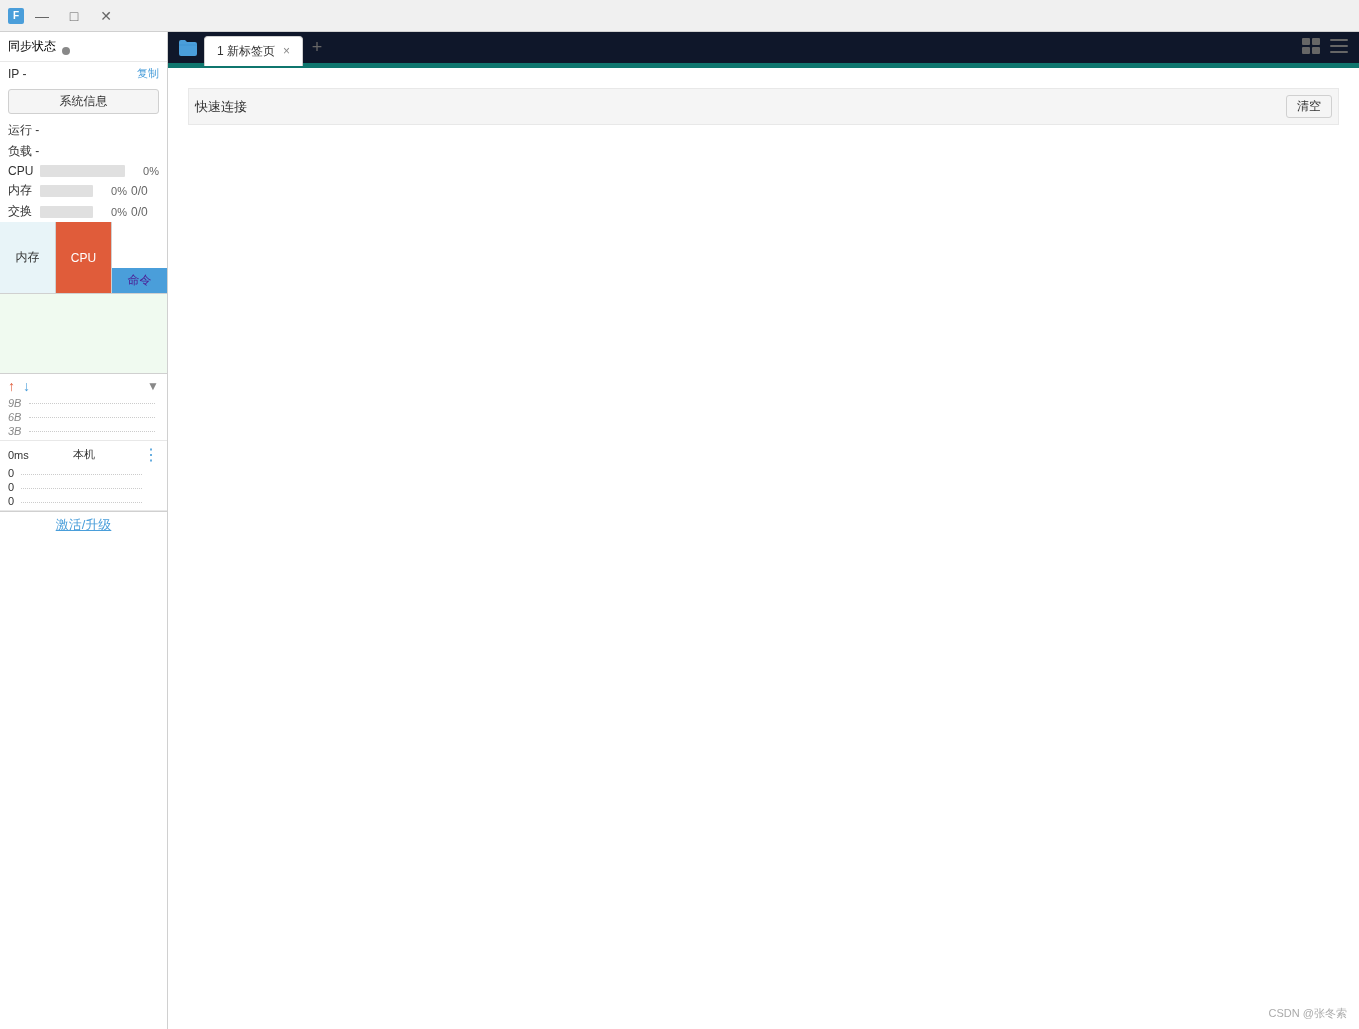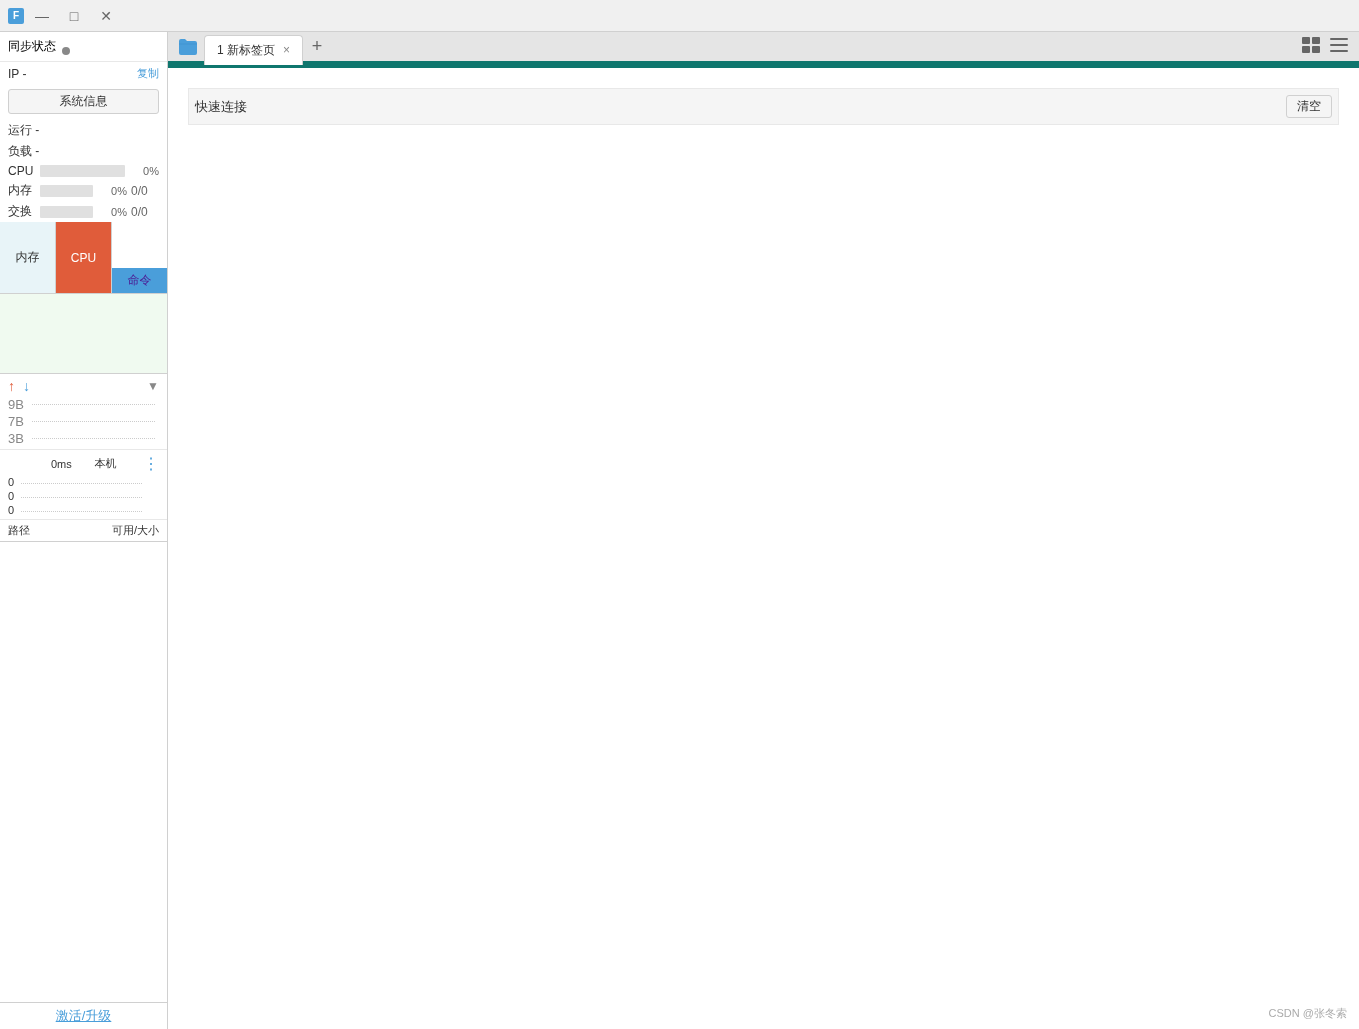--- a/index.html
+++ b/index.html
@@ -191,45 +191,46 @@
       gap: 8px;
     }
     .arrow-up { color: #e05c3a; font-size: 14px; }
     .arrow-down { color: #4a9eda; font-size: 14px; }
     .arrow-down-small { color: #888; font-size: 12px; margin-left: auto; }
 
     .net-values {
       padding: 0 8px;
     }
     .net-val-row {
-      font-size: 13px;
+      font-size: 11px;
       color: #888;
       padding: 1px 0;
       display: flex;
       align-items: center;
       gap: 4px;
+      font-style: italic;
     }
     .net-val-row .dot-line {
       flex: 1;
       border-top: 1px dotted #ccc;
       margin: 0 4px;
     }
 
     
     .ping-section {
       border-bottom: 1px solid #e8e8e8;
       padding: 2px 0;
     }
     .ping-header {
       display: flex;
       align-items: center;
       justify-content: space-between;
       padding: 2px 8px;
     }
-    .ping-label { font-size: 11px; color: #333; margin-left: 43px; }
+    .ping-label { font-size: 11px; color: #333; }
     .ping-right { font-size: 11px; color: #333; }
     .ping-vals {
       padding: 0 8px;
     }
     .ping-val-row {
       font-size: 11px;
       color: #333;
       padding: 1px 0;
     }
 
@@ -270,22 +271,22 @@
       flex: 1;
       display: flex;
       flex-direction: column;
       background: #ffffff;
     }
 
     
     .tab-bar {
       display: flex;
       align-items: center;
-      background: #e5e5e5;
-      border-bottom: 7px solid #0f766e;
+      background: #0f172a;
+      border-bottom: 5px solid #0f766e;
       height: 36px;
       padding-left: 4px;
     }
     .folder-btn {
       width: 32px;
       height: 32px;
       background: none;
       border: none;
       cursor: pointer;
       display: flex;
@@ -480,21 +481,21 @@
         <span class="arrow-up">↑</span>
         <span class="arrow-down">↓</span>
         <span class="arrow-down-small">▼</span>
       </div>
       <div class="net-values">
         <div class="net-val-row">
           <span>9B</span>
           <span class="dot-line"></span>
         </div>
         <div class="net-val-row">
-          <span>7B</span>
+          <span>6B</span>
           <span class="dot-line"></span>
         </div>
         <div class="net-val-row">
           <span>3B</span>
           <span class="dot-line"></span>
         </div>
       </div>
     </div>
 
     <div class="ping-section">
@@ -512,27 +513,20 @@
           <span>0</span>
           <span style="border-top:1px dotted #ccc;display:inline-block;width:80%;vertical-align:middle;margin-left:4px;"></span>
         </div>
         <div class="ping-val-row">
           <span>0</span>
           <span style="border-top:1px dotted #ccc;display:inline-block;width:80%;vertical-align:middle;margin-left:4px;"></span>
         </div>
       </div>
     </div>
 
-    <div class="disk-section">
-      <div class="disk-header">
-        <span class="disk-col1">路径</span>
-        <span class="disk-col2">可用/大小</span>
-      </div>
-      <div class="disk-body"></div>
-    </div>
 
     <div class="bottom-bar">
       <a class="activate-link" href="#">激活/升级</a>
     </div>
 
   </div>
 
   <div class="main-content">
 
     <div class="tab-bar">

